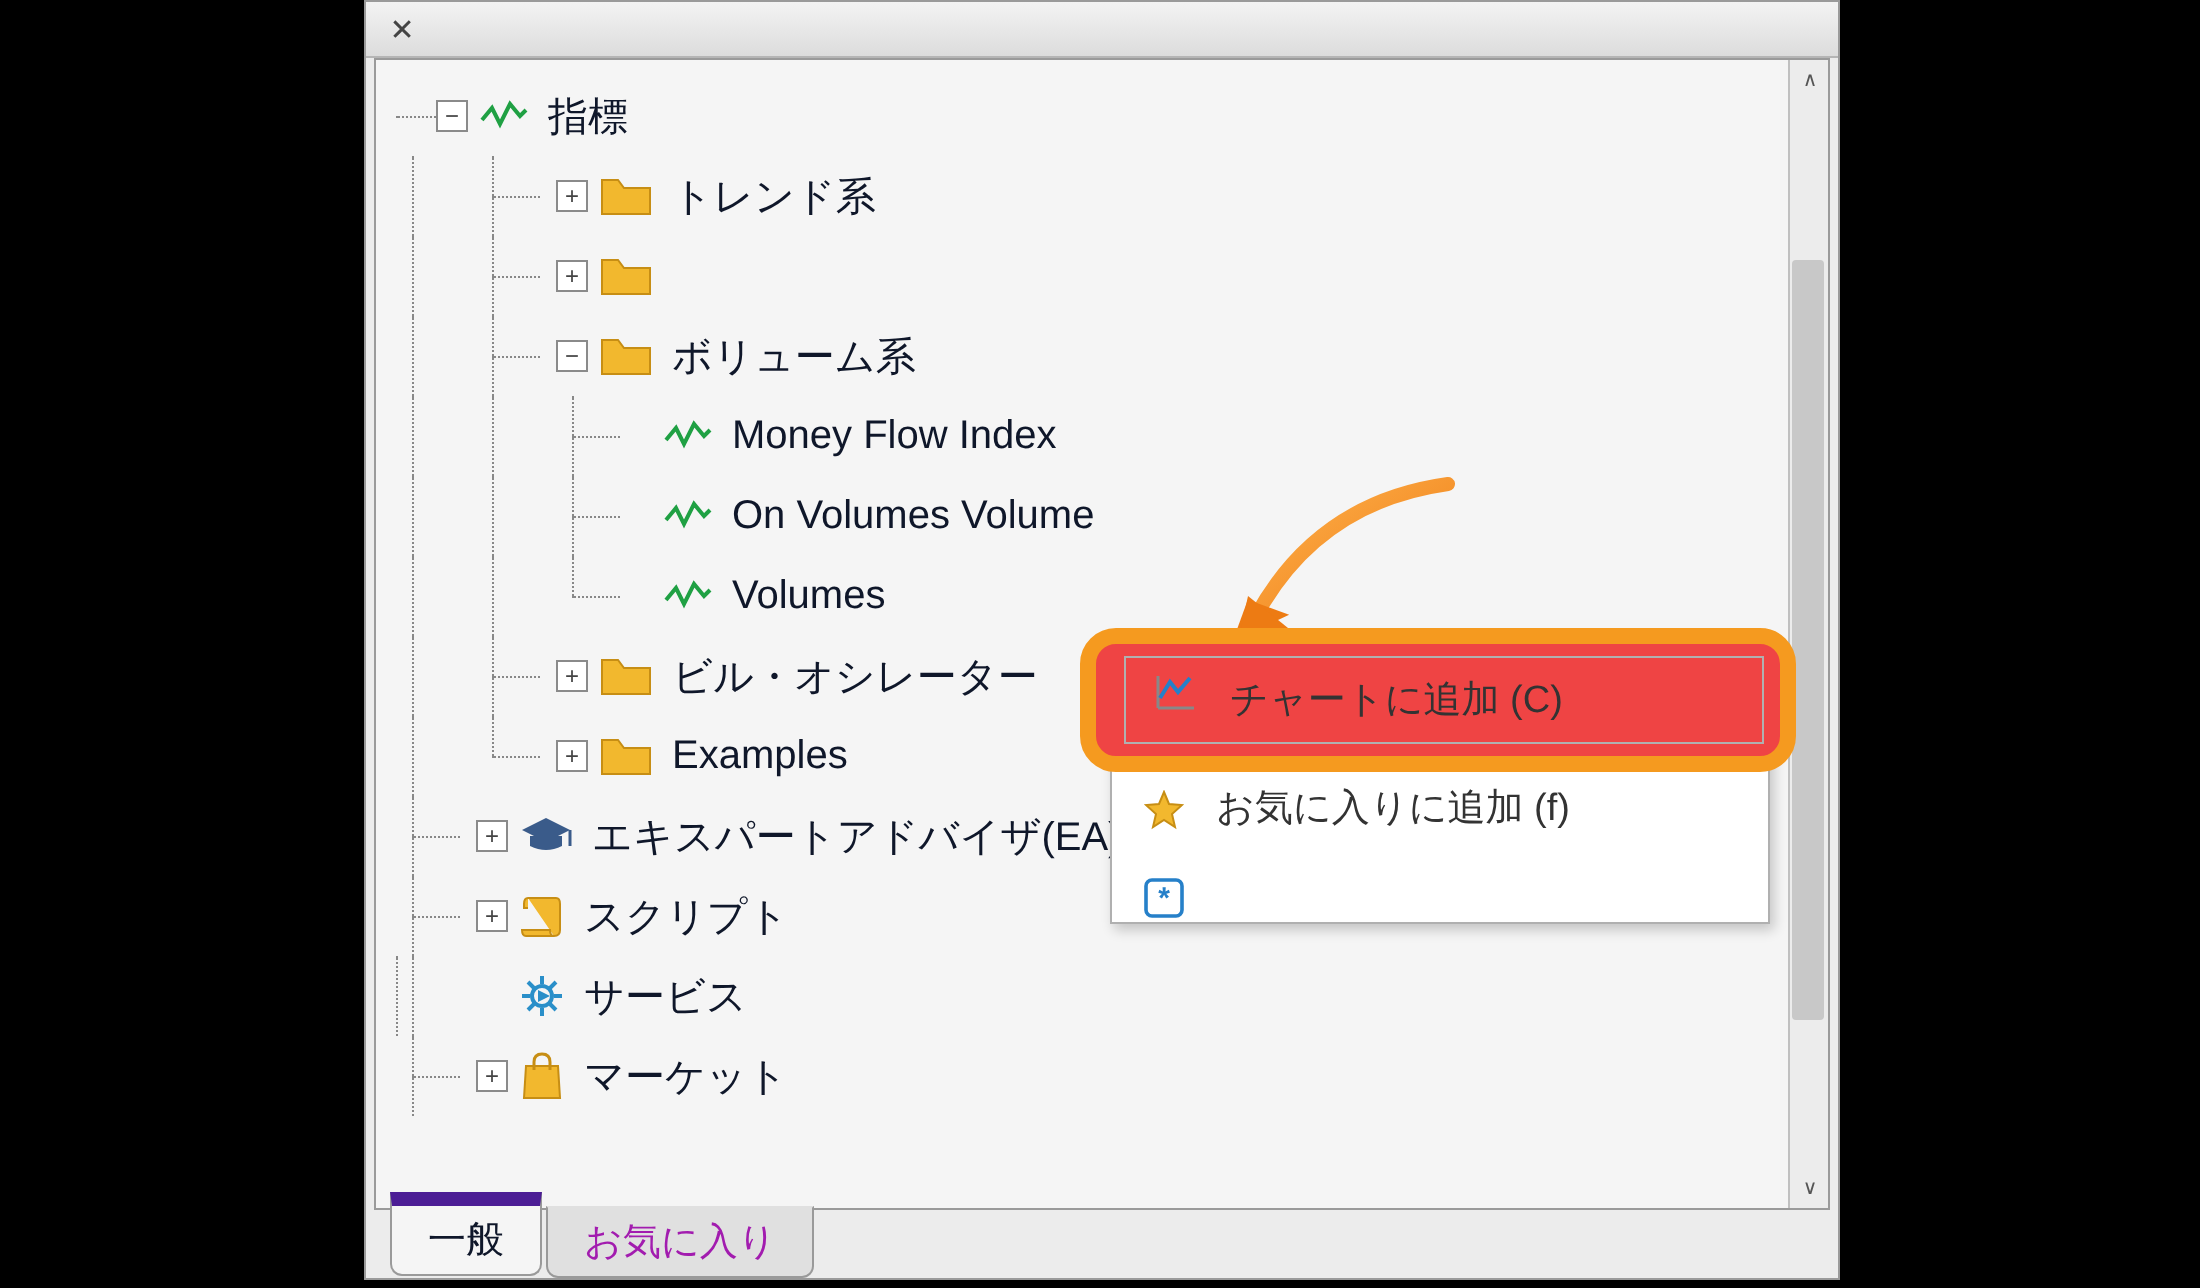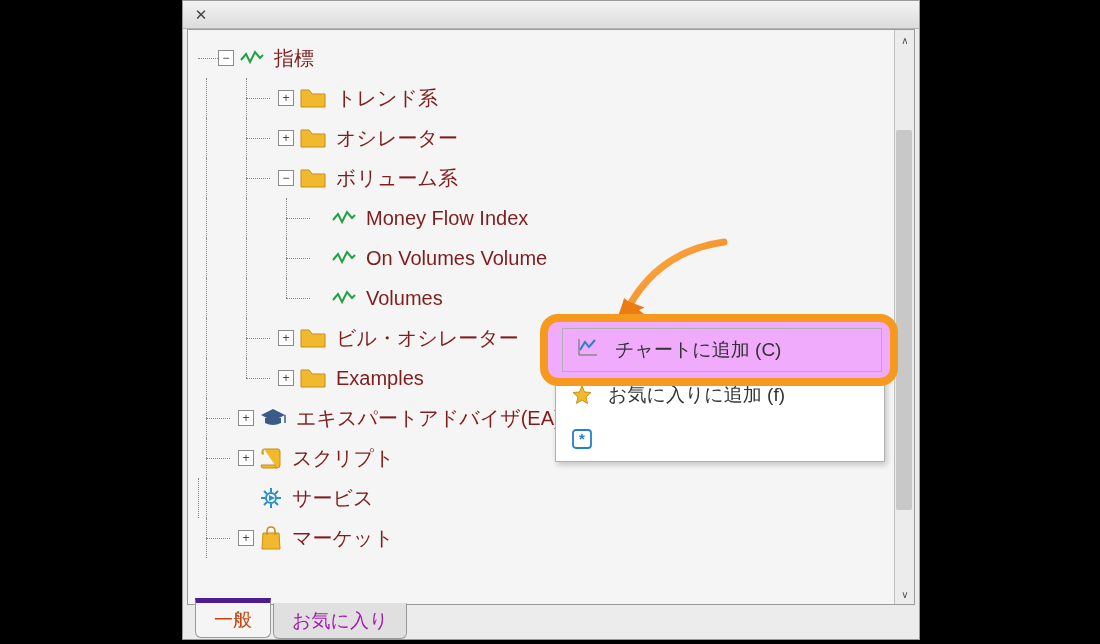--- a/index.html
+++ b/index.html
@@ -20,34 +20,34 @@
 .gutter-spacer::before { content:""; position:absolute; left:8px; top:0; height:100%; border-left:1px dotted #888; }
 .gutter-spacer.last::before { height:20px; }
 .gutter-spacer::after { content:""; position:absolute; left:8px; top:20px; width:24px; border-top:1px dotted #888; }
 .gutter-spacer.noafter::after { display:none; }
 .folder-icon { width:26px; height:20px; margin-right:10px; }
 .indicator-icon { width:24px; height:16px; margin-right:10px; }
 .grad-icon { width:26px; height:22px; margin-right:10px; }
 .script-icon { width:22px; height:22px; margin-right:10px; }
 .service-icon { width:22px; height:22px; margin-right:10px; }
 .market-icon { width:22px; height:24px; margin-right:10px; }
-.tree-label { font-size:20px; color:#7f1d1d; }
+.tree-label { font-size:20px; color:#0f172a; }
 .scrollbar { position:absolute; right:0; top:0; width:20px; height:100%; background:#ececec; border-left:1px solid #c0c0c0; }
 .scroll-arrow { position:absolute; width:20px; height:20px; display:flex; align-items:center; justify-content:center; color:#555; font-size:10px; cursor:pointer; }
 .scroll-arrow.up { top:0; }
 .scroll-arrow.down { bottom:0; }
 .scroll-thumb { position:absolute; top:100px; right:2px; width:16px; height:380px; background:#c8c8c8; border-radius:2px; }
 .tabs { position:absolute; bottom:0; left:0; right:0; height:34px; display:flex; align-items:flex-end; padding-left:12px; }
 .tab { padding:4px 18px 4px 18px; font-size:19px; border:1px solid #9a9a9a; border-top-color:transparent; background:#ececec; border-radius:0 0 6px 6px; margin-right:2px; position:relative; }
-.tab.active { background:#f5f5f5; color:#c2410c; border-top:5px solid #4c1d95; top:-1px; }
+.tab.active { background:#f5f5f5; color:#0f172a; border-top:7px solid #4c1d95; top:-1px; }
 .tab.inactive { background:#e0e0e0; color:#a21caf; }
 .context-menu { position:absolute; left:555px; top:328px; width:330px; background:#fff; border:1px solid #b0b0b0; box-shadow:2px 3px 6px rgba(0,0,0,0.2); z-index:5; }
-.menu-item { height:44px; display:flex; align-items:center; padding:0 14px; font-size:19px; color:#333; cursor:pointer; }
+.menu-item { height:44px; display:flex; align-items:flex-end; padding:0 14px; font-size:19px; color:#333; cursor:pointer; }
 .menu-item .mi-icon { width:24px; height:24px; margin-right:14px; display:flex; align-items:center; justify-content:center; }
-.highlight-box { position:absolute; left:540px; top:314px; width:358px; height:72px; border:8px solid #f59a1f; border-radius:18px; background:#f0abfc; z-index:10; display:flex; align-items:center; }
+.highlight-box { position:absolute; left:540px; top:314px; width:358px; height:72px; border:8px solid #f59a1f; border-radius:18px; background:#ef4444; z-index:10; display:flex; align-items:center; }
 .highlight-box .inner { height:44px; border:1px solid #b0b0b0; margin-left:14px; width:320px; display:flex; align-items:center; padding:0 14px; font-size:19px; color:#333; }
 .arrow-annotation { position:absolute; left:614px; top:236px; z-index:9; }
 </style>
 </head>
 <body>
 
 <div class="panel">
 
   <div class="titlebar">
     <div class="close">✕</div>
@@ -82,21 +82,20 @@
 
       <div class="tree-row">
         <div class="gutter">
           <div class="gutter-spacer noafter"></div>
           <div class="gutter-spacer"></div>
           <div class="expander">+</div>
         </div>
         <svg class="folder-icon" viewBox="0 0 26 20">
             <path d="M1 4 L1 19 L25 19 L25 6 L12 6 L9 2 L1 2 Z" fill="#f2b82e" stroke="#c78e14"></path>
           </svg>
-        <span class="tree-label">オシレーター</span>
       </div>
 
       <div class="tree-row">
         <div class="gutter">
           <div class="gutter-spacer noafter"></div>
           <div class="gutter-spacer"></div>
           <div class="expander">−</div>
         </div>
         <svg class="folder-icon" viewBox="0 0 26 20">
             <path d="M1 4 L1 19 L25 19 L25 6 L12 6 L9 2 L1 2 Z" fill="#f2b82e" stroke="#c78e14"></path>

